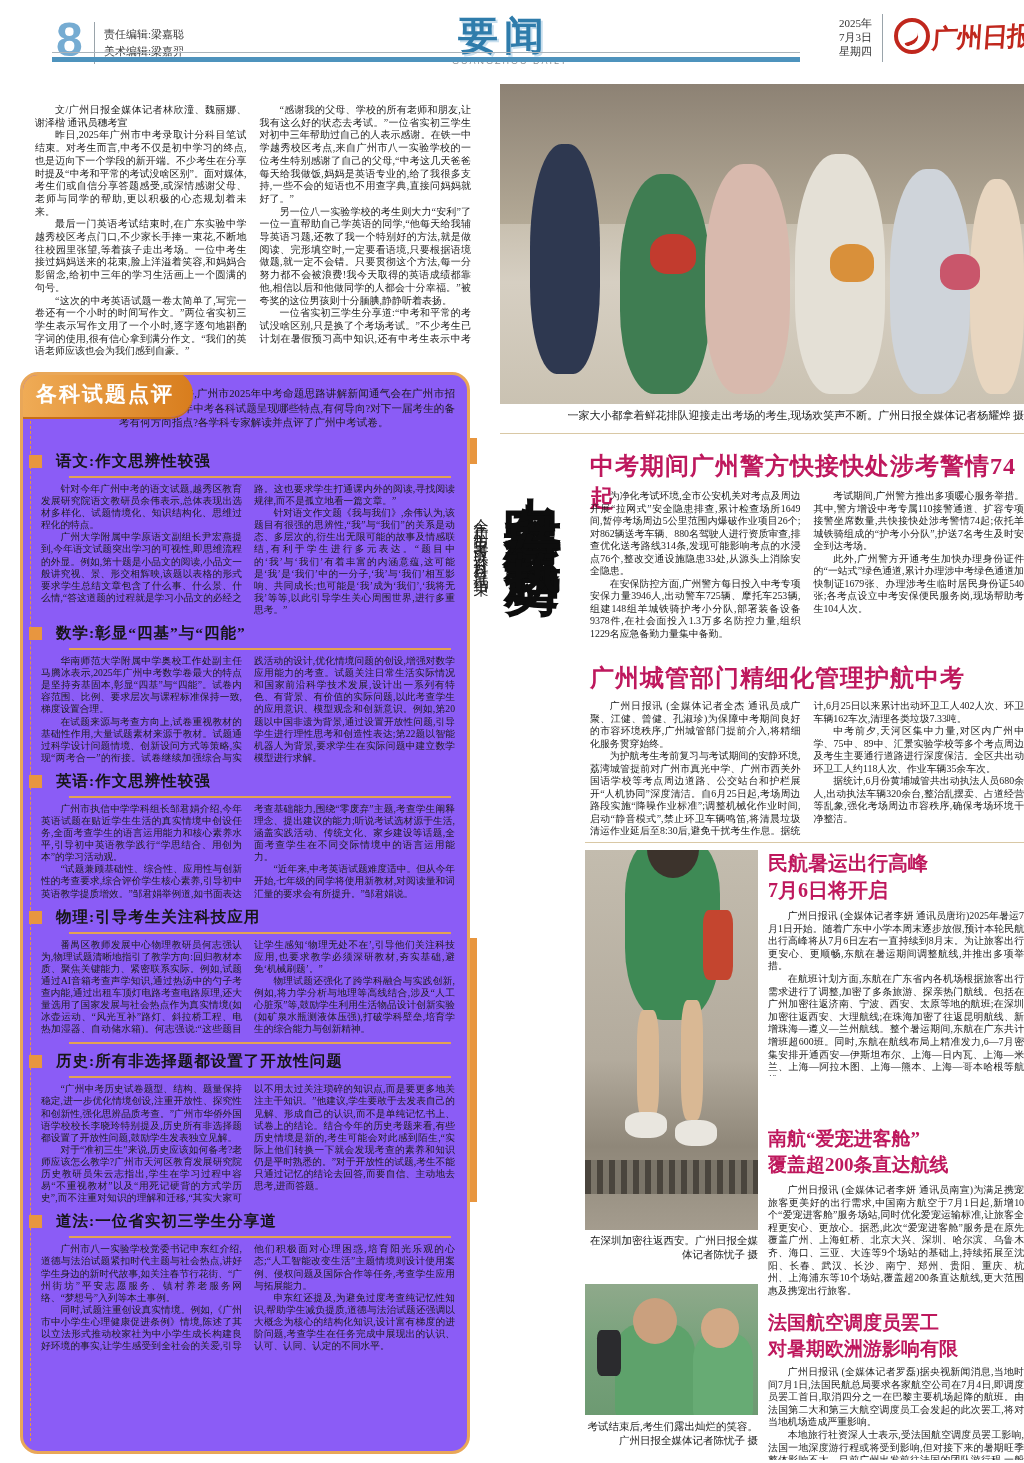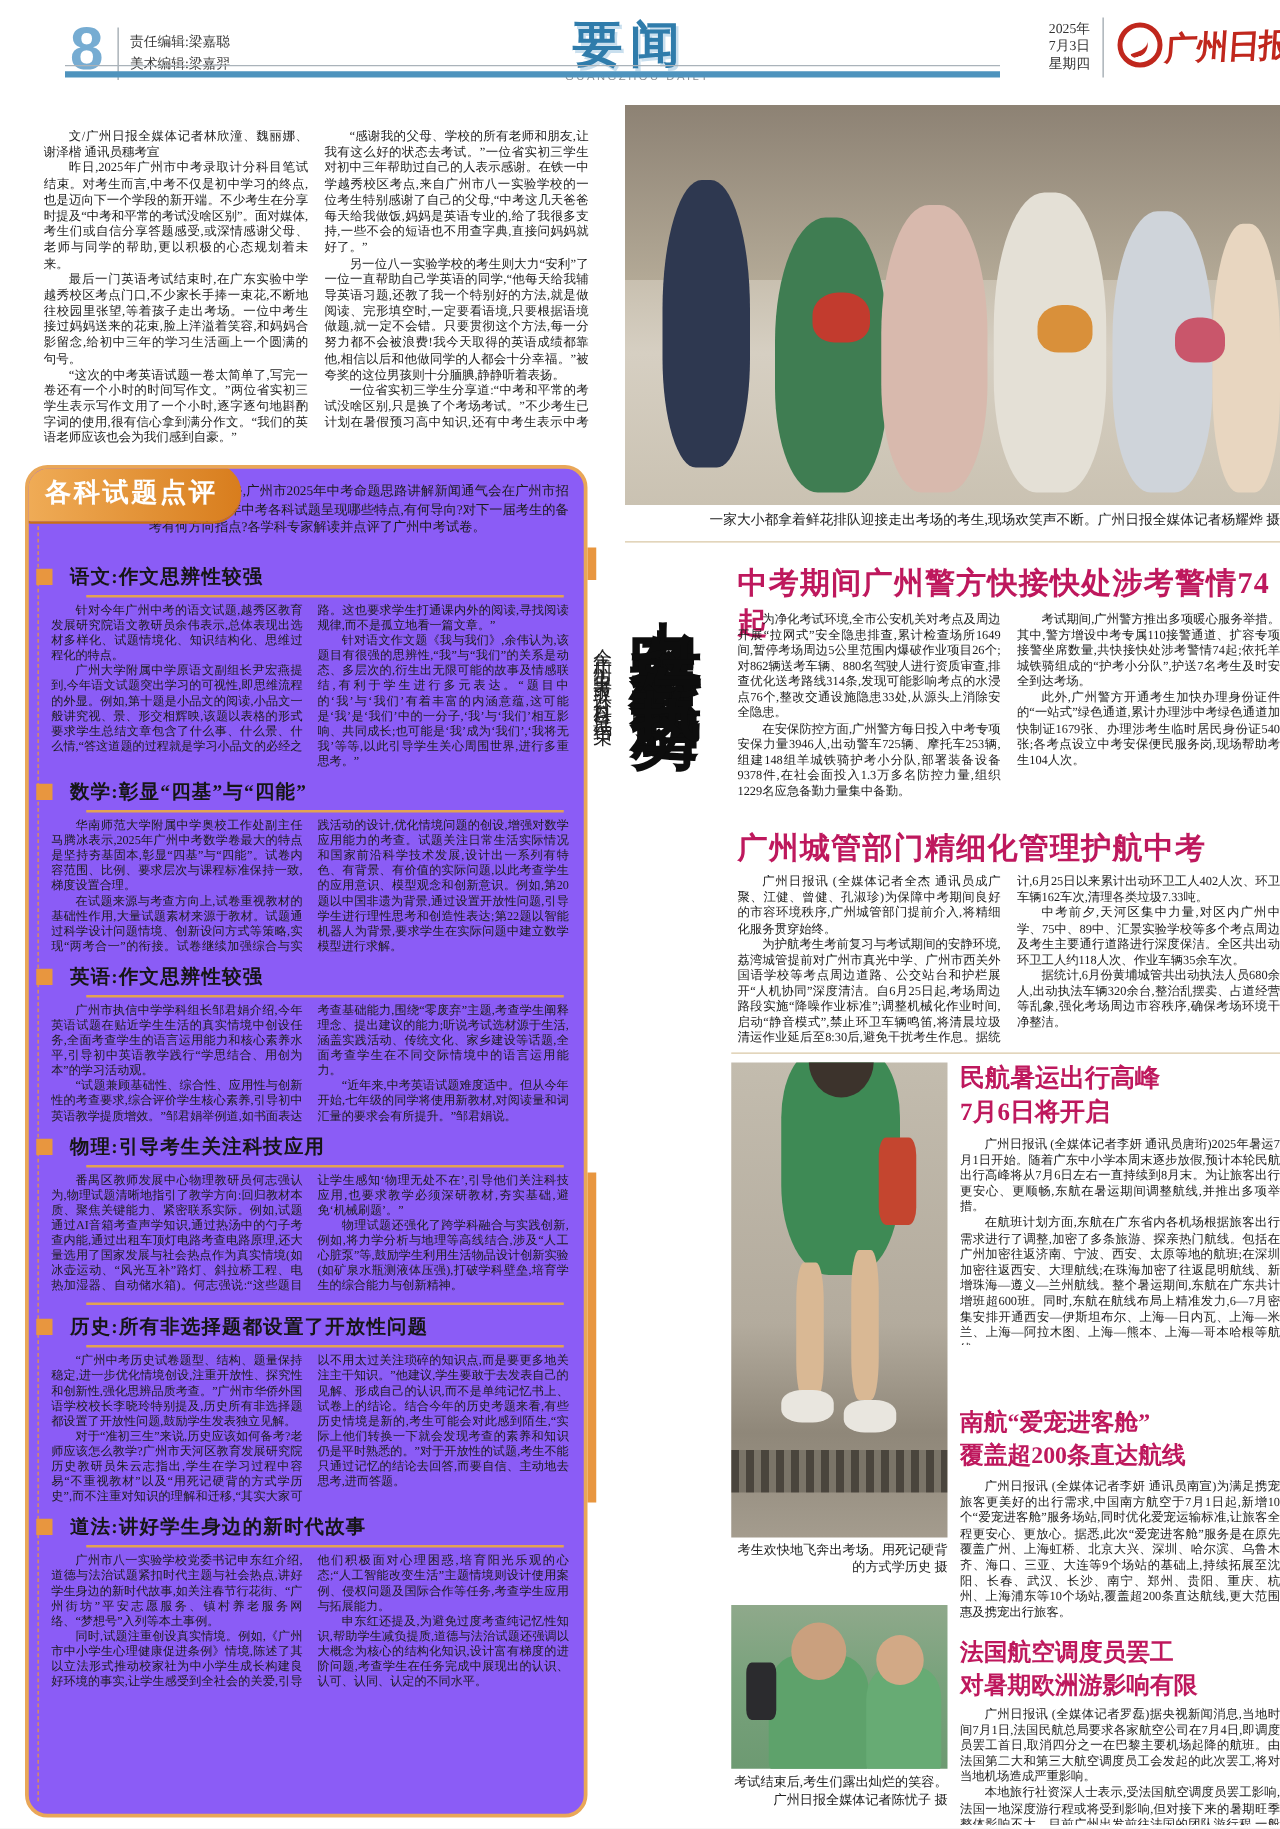--- a/index.html
+++ b/index.html
@@ -210,21 +210,21 @@
       <div class="rs-underline"></div>
       <div class="rs-body">
           <p class="para">“广州中考历史试卷题型、结构、题量保持稳定,进一步优化情境创设,注重开放性、探究性和创新性,强化思辨品质考查。”广州市华侨外国语学校校长李晓玲特别提及,历史所有非选择题都设置了开放性问题,鼓励学生发表独立见解。</p>
           <p class="para">对于“准初三生”来说,历史应该如何备考?老师应该怎么教学?广州市天河区教育发展研究院历史教研员朱云志指出,学生在学习过程中容易“不重视教材”以及“用死记硬背的方式学历史”,而不注重对知识的理解和迁移,“其实大家可以不用太过关注琐碎的知识点,而是要更多地关注主干知识。”他建议,学生要敢于去发表自己的见解、形成自己的认识,而不是单纯记忆书上、试卷上的结论。结合今年的历史考题来看,有些历史情境是新的,考生可能会对此感到陌生,“实际上他们转换一下就会发现考查的素养和知识仍是平时熟悉的。”对于开放性的试题,考生不能只通过记忆的结论去回答,而要自信、主动地去思考,进而答题。</p>
         </div>
     </div>
 
     <div class="rsection">
       <div class="rs-head">
           <span class="rs-bullet"></span>
-        <span class="rs-title">道法:讲好学生身边的新时代故事</span>
+        <span class="rs-title">道法:一位省实初三学生分享道</span>
         </div>
       <div class="rs-underline"></div>
       <div class="rs-body">
           <p class="para">广州市八一实验学校党委书记申东红介绍,道德与法治试题紧扣时代主题与社会热点,讲好学生身边的新时代故事,如关注春节行花街、“广州街坊”平安志愿服务、镇村养老服务网络、“梦想号”入列等本土事例。</p>
           <p class="para">同时,试题注重创设真实情境。例如,《广州市中小学生心理健康促进条例》情境,陈述了其以立法形式推动校家社为中小学生成长构建良好环境的事实,让学生感受到全社会的关爱,引导他们积极面对心理困惑,培育阳光乐观的心态;“人工智能改变生活”主题情境则设计使用案例、侵权问题及国际合作等任务,考查学生应用与拓展能力。</p>
           <p class="para">申东红还提及,为避免过度考查纯记忆性知识,帮助学生减负提质,道德与法治试题还强调以大概念为核心的结构化知识,设计富有梯度的进阶问题,考查学生在任务完成中展现出的认识、认可、认同、认定的不同水平。</p>
         </div>
     </div>
   </div>
 
@@ -254,21 +254,21 @@
   <div class="photo1">
     <div class="blob" style="left:40px;top:-10px;width:95px;height:180px;background:#3e8a55;border-radius:30% 30% 40% 40%;"></div>
     <div class="blob" style="left:62px;top:-30px;width:52px;height:58px;background:#3c332c;border-radius:50%;"></div>
     <div class="blob" style="left:118px;top:60px;width:30px;height:70px;background:#c4452f;border-radius:20%;"></div>
     <div class="blob" style="left:52px;top:160px;width:22px;height:110px;background:#d9b894;border-radius:28%;"></div>
     <div class="blob" style="left:96px;top:150px;width:22px;height:120px;background:#d9b894;border-radius:28%;"></div>
     <div class="blob" style="left:40px;top:262px;width:42px;height:26px;background:#e9e6df;border-radius:40%;"></div>
     <div class="blob" style="left:90px;top:270px;width:42px;height:26px;background:#e9e6df;border-radius:40%;"></div>
     <div class="blob" style="left:0;top:310px;width:173px;height:34px;background:repeating-linear-gradient(90deg,#4a453d 0 6px,#7a7468 6px 12px);border-radius:0;"></div>
   </div>
-  <div class="cap1">考生欢快地飞奔出考场。用死记硬背的方式学历史 摄</div>
+  <div class="cap1">在深圳加密往返西安。广州日报全媒体记者陈忧子 摄</div>
 
   <div class="photo2">
     <div class="blob" style="left:30px;top:40px;width:80px;height:95px;background:#5ea26b;border-radius:30% 30% 10% 10%;"></div>
     <div class="blob" style="left:48px;top:14px;width:44px;height:46px;background:#caa07e;border-radius:50%;"></div>
     <div class="blob" style="left:108px;top:50px;width:60px;height:85px;background:#67ab74;border-radius:30% 30% 10% 10%;"></div>
     <div class="blob" style="left:116px;top:24px;width:38px;height:40px;background:#d2a986;border-radius:50%;"></div>
     <div class="blob" style="left:12px;top:46px;width:24px;height:46px;background:#2b2b2e;border-radius:18%;"></div>
   </div>
   <div class="cap2">考试结束后,考生们露出灿烂的笑容。广州日报全媒体记者陈忧子 摄</div>
 

